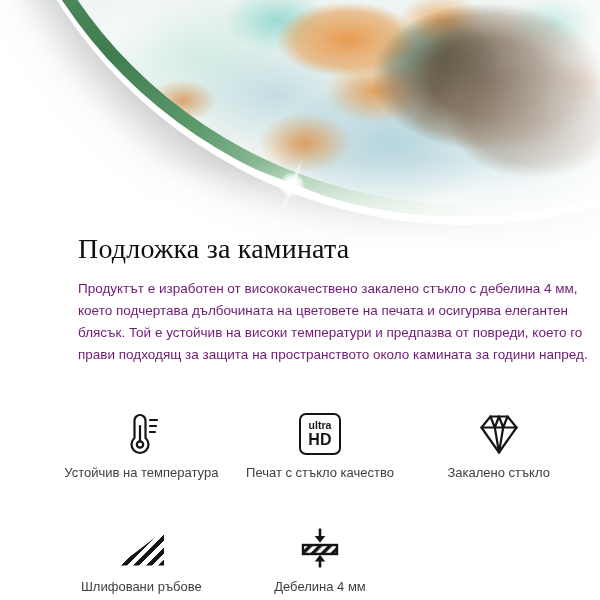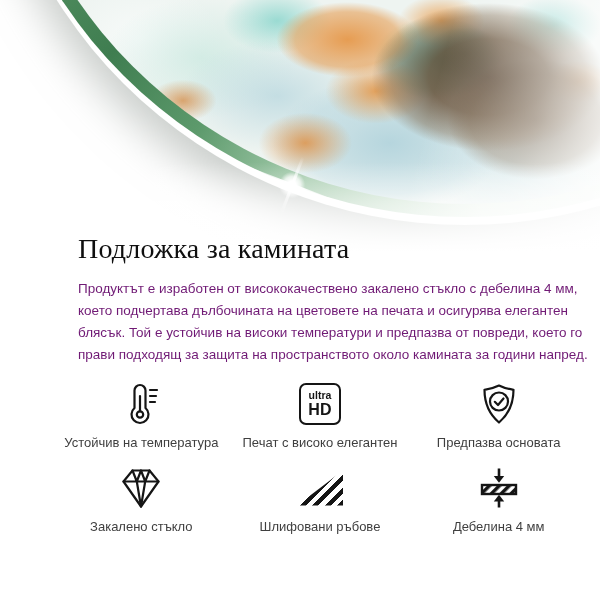--- a/index.html
+++ b/index.html
@@ -58,21 +58,21 @@
 
   
   .content{position:relative;z-index:2;padding-top:232px;padding-left:40px;}
   .title{margin:0 38px;font-family:"Liberation Serif",serif;font-weight:400;
     font-size:28px;line-height:34px;color:#0f0f0f;letter-spacing:0.2px;}
   .descr{margin:12px 38px 16px;width:524px;font-size:13.5px;line-height:22px;color:#701a75;}
 
   
   .features{display:grid;grid-template-columns:1fr 1fr 1fr;row-gap:16px;margin:6px 12px 0;}
   .feature{display:flex;flex-direction:column;align-items:center;}
-  .feature-icon{height:44px;display:flex;align-items:center;justify-content:flex-start;}
+  .feature-icon{height:44px;display:flex;align-items:center;justify-content:flex-start;margin-top:30px;}
   .feature-label{margin-top:9px;font-size:13px;color:#3f3f3f;text-align:center;}
   .ico{stroke:#151515;fill:none;stroke-width:2.2;stroke-linecap:round;stroke-linejoin:round;}
   .uhd{width:38px;height:38px;border:2.6px solid #151515;border-radius:7px;
     display:flex;flex-direction:column;align-items:center;justify-content:center;line-height:1;color:#151515;}
   .uhd-top{font-size:10.5px;font-weight:700;margin-bottom:1px;}
   .uhd-bottom{font-size:16px;font-weight:700;letter-spacing:0.3px;}
   .tri{width:46px;height:35px;
     background:repeating-linear-gradient(135deg,#151515 0 4.2px,transparent 4.2px 8.8px);
     clip-path:polygon(0% 100%,100% 0%,100% 100%);}
 </style>
@@ -112,33 +112,23 @@
       <div class="feature-label">Устойчив на температура</div>
     </div>
 
     <div class="feature">
       <div class="feature-icon">
         <div class="uhd">
           <span class="uhd-top">ultra</span>
           <span class="uhd-bottom">HD</span>
         </div>
       </div>
-      <div class="feature-label">Печат с високо елегантен</div>
+      <div class="feature-label">Печат с стъкло качество</div>
     </div>
 
-    <div class="feature">
-      <div class="feature-icon">
-        <svg class="ico" width="44" height="44" viewBox="0 0 44 44">
-          <path d="M22 3.5 C26 5.5 31 7 36.5 7.8 C36.5 20 32 32 22 40.5 C12 32 7.5 20 7.5 7.8 C13 7 18 5.5 22 3.5 Z"></path>
-          <circle cx="22" cy="19.5" r="9"></circle>
-          <path d="M17.8 19.8 L21 23 L26.5 16.5"></path>
-        </svg>
-      </div>
-      <div class="feature-label">Предпазва основата</div>
-    </div>
 
     <div class="feature">
       <div class="feature-icon">
         <svg class="ico" width="44" height="44" viewBox="0 0 44 44">
           <path d="M4.5 15.5 L13.5 4.5 H30.5 L39.5 15.5 L22 40.5 Z"></path>
           <path d="M4.5 15.5 H39.5 M13.5 4.5 L17.8 15.5 L22 40.5 M30.5 4.5 L26.2 15.5 L22 40.5 M17.8 15.5 L22 4.5 L26.2 15.5"></path>
         </svg>
       </div>
       <div class="feature-label">Закалено стъкло</div>
     </div>

